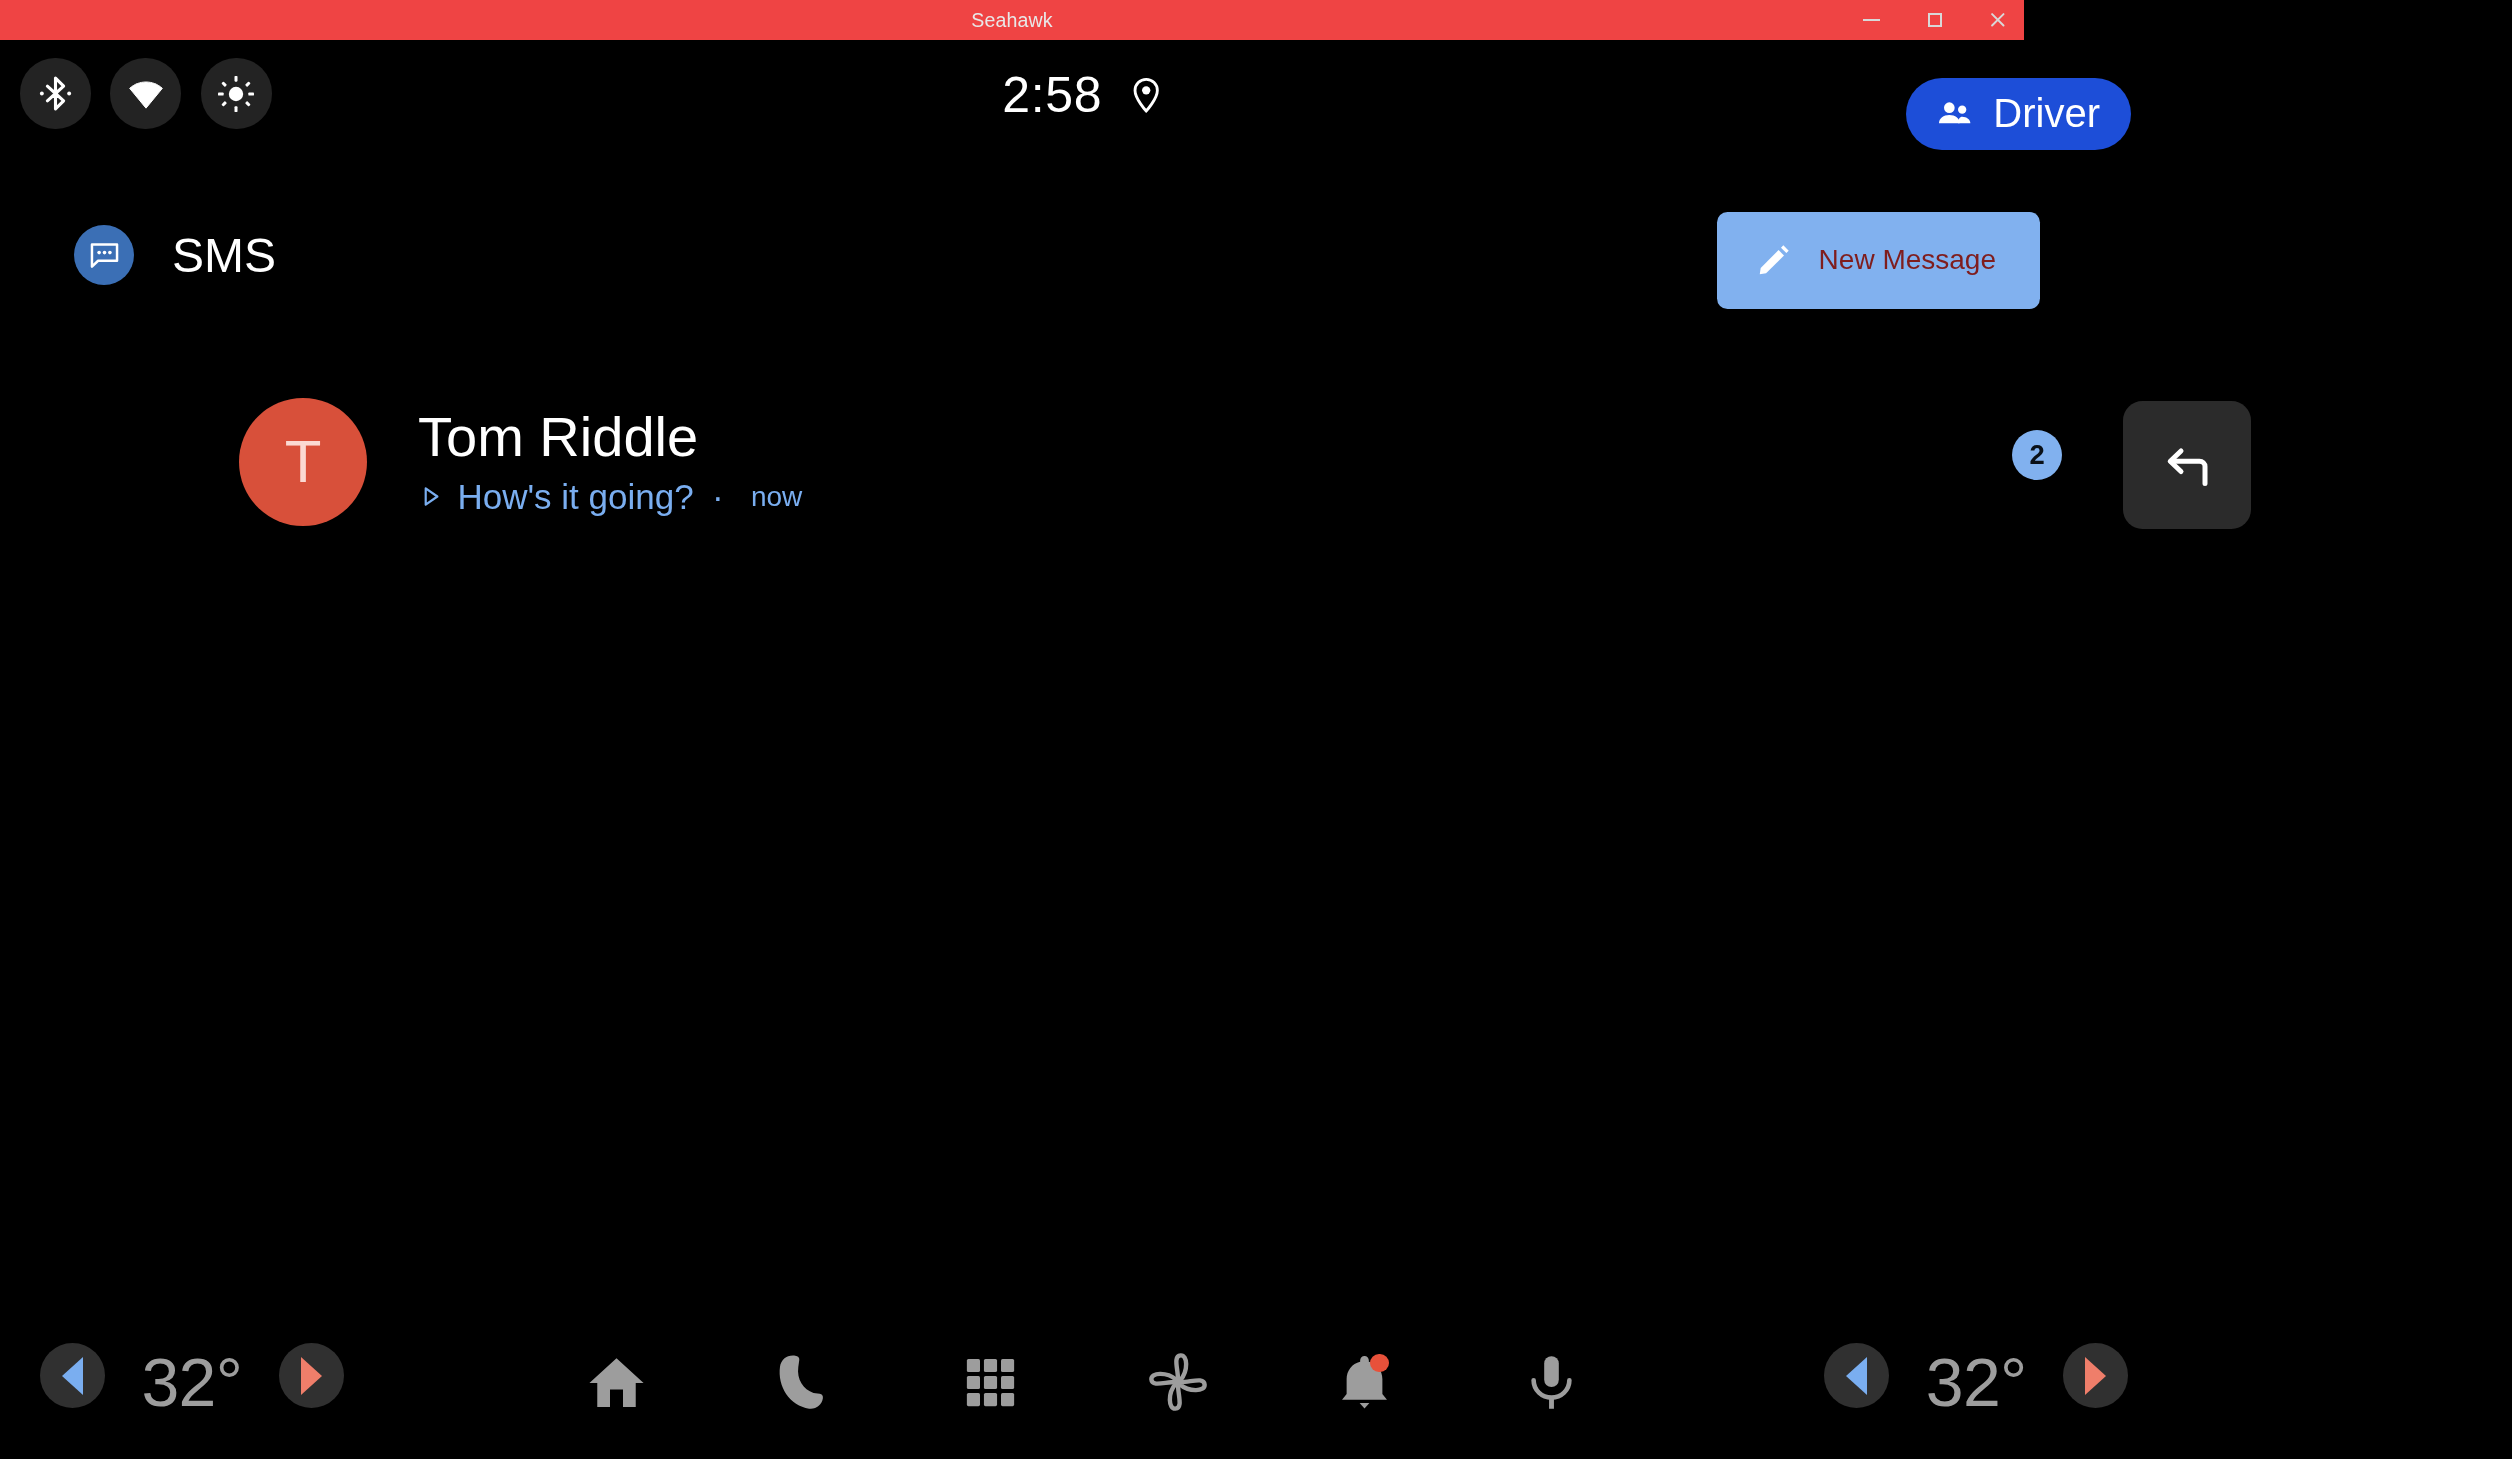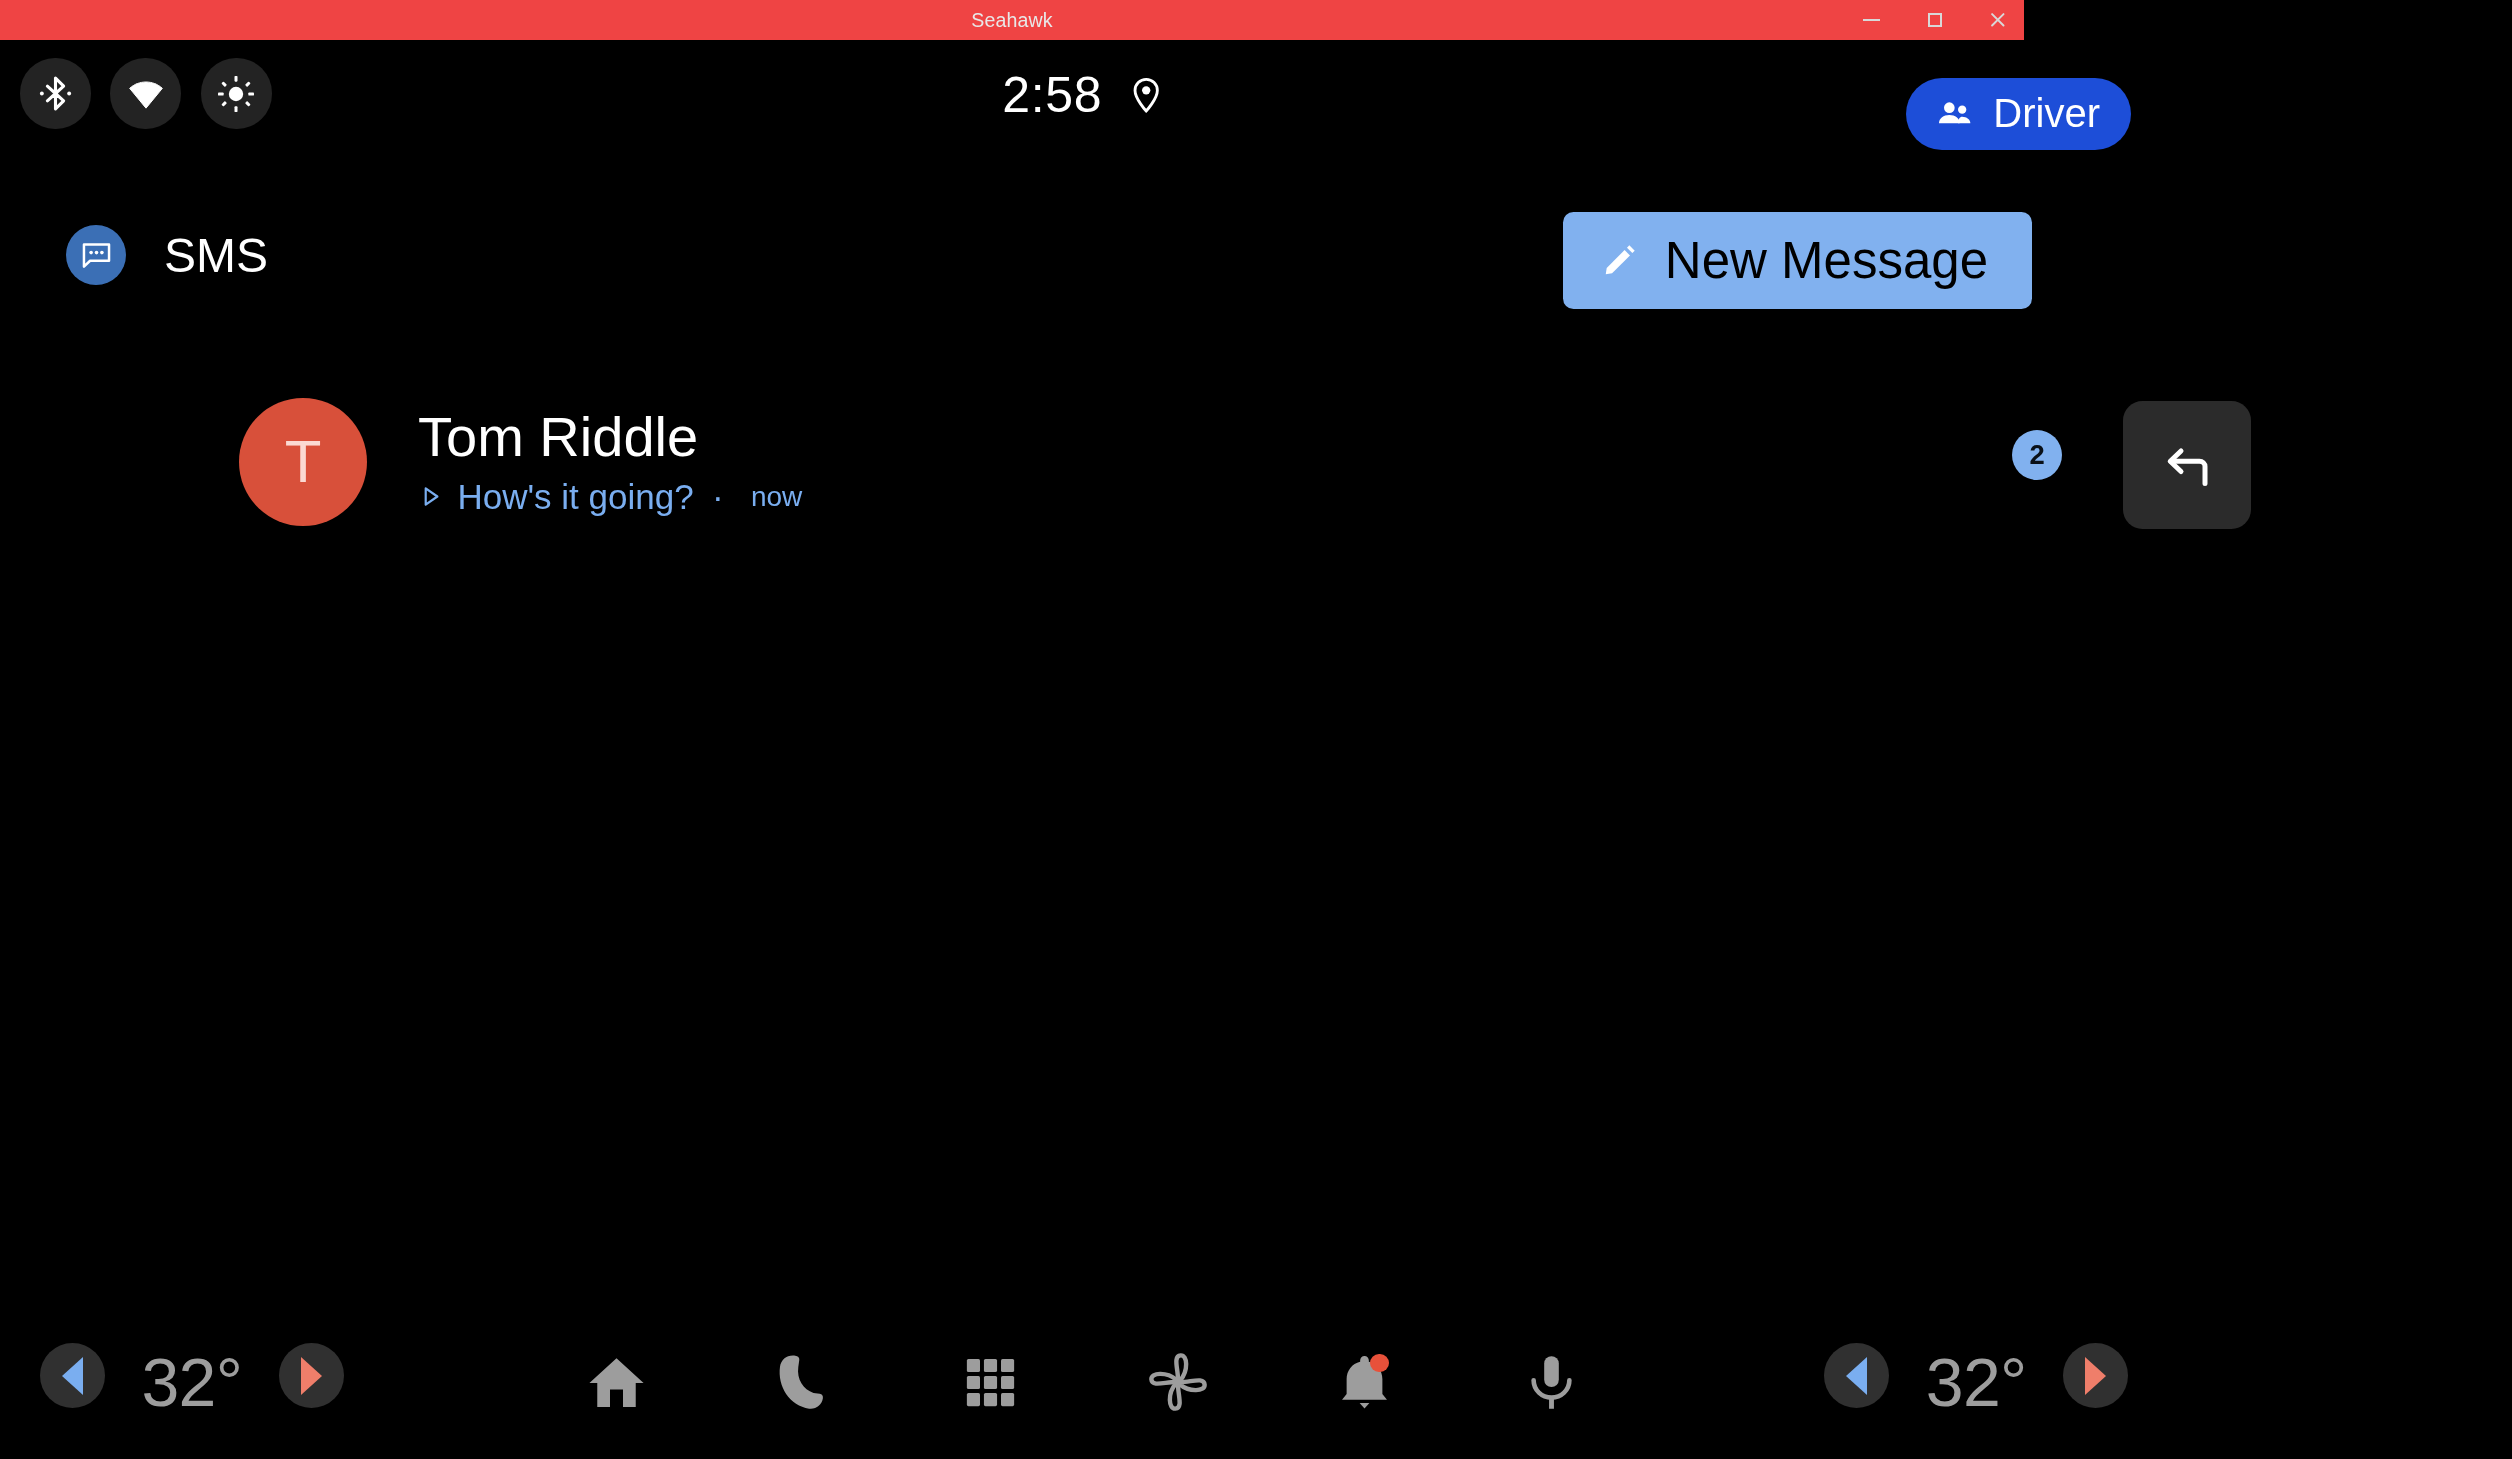--- a/index.html
+++ b/index.html
@@ -103,21 +103,21 @@
   }
   .driver-label {
     color: #ffffff;
     font-size: 40px;
     font-weight: 400;
   }
 
   
   .app-header {
     position: absolute;
-    top: 160px; left: 4px;
+    top: 160px; left: 12px;
     width: 100%;
     height: 131px;
   }
   .app-id {
     position: absolute;
     left: 62px; top: 25px;
     display: flex;
     align-items: center;
     gap: 38px;
   }
@@ -139,22 +139,22 @@
     background: #81b1ef;
     border-radius: 10.5px;
     border: none;
     display: flex;
     align-items: center;
     gap: 26px;
     padding: 0 44px 0 38px;
     cursor: pointer;
   }
   .new-message-label {
-    color: #000000;
-    font-size: 51px;
+    color: #7f1d1d;
+    font-size: 28px;
     font-weight: 400;
     white-space: nowrap;
   }
 
   
   .conversation-list {
     position: absolute;
     top: 340px; left: 0;
     width: 100%;
   }

